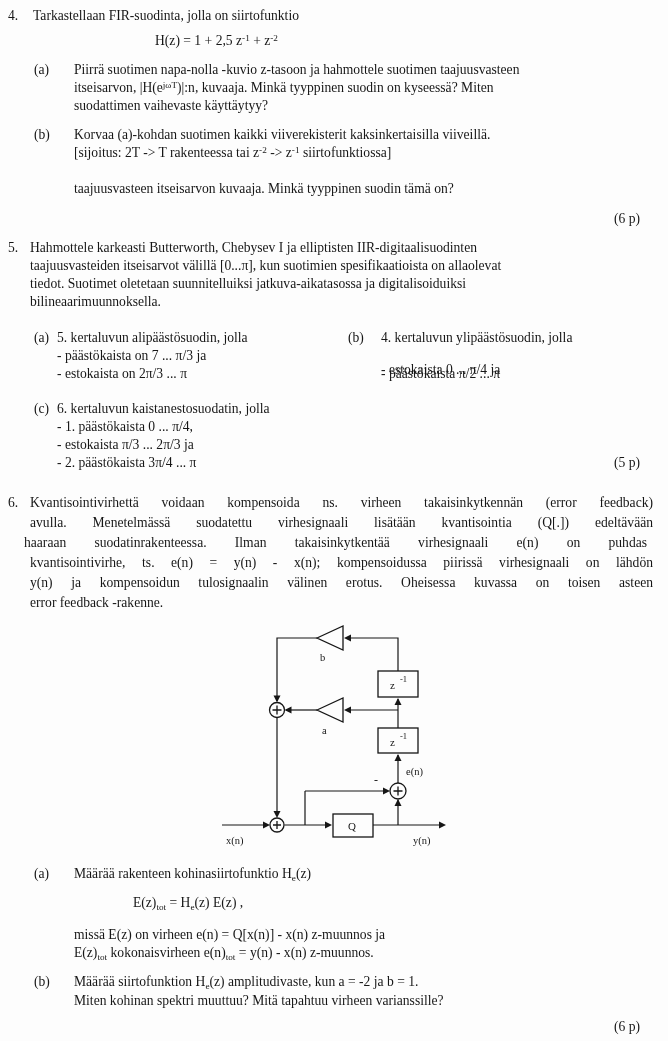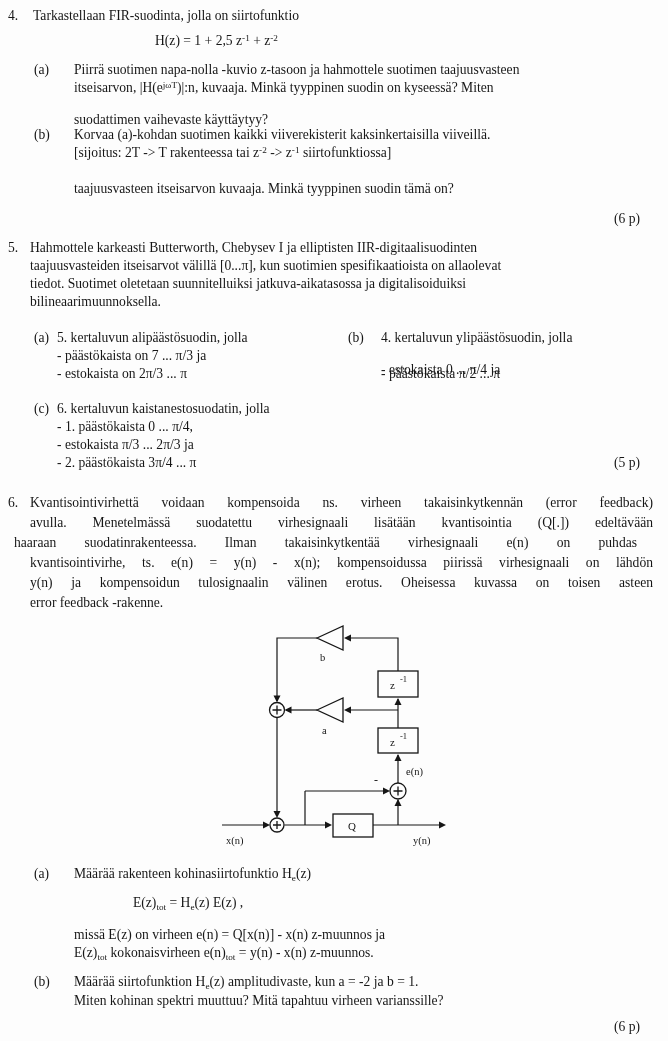--- a/index.html
+++ b/index.html
@@ -27,21 +27,21 @@
 
 <div class="page">
 
   <div class="ln" style="left:8px;top:8px">4.</div>
   <div class="ln" style="left:33px;top:8px">Tarkastellaan FIR-suodinta, jolla on siirtofunktio</div>
   <div class="ln" style="left:155px;top:33px">H(z) = 1 + 2,5 z<sup>-1</sup> + z<sup>-2</sup></div>
 
   <div class="ln" style="left:34px;top:62px">(a)</div>
   <div class="ln" style="left:74px;top:62px">Piirrä suotimen napa-nolla -kuvio z-tasoon ja hahmottele suotimen taajuusvasteen</div>
   <div class="ln" style="left:74px;top:80px">itseisarvon, |H(e<sup>jωT</sup>)|:n, kuvaaja. Minkä tyyppinen suodin on kyseessä? Miten</div>
-  <div class="ln" style="left:74px;top:112px">suodattimen vaihevaste käyttäytyy?</div>
+  <div class="ln" style="left:74px;top:98px">suodattimen vaihevaste käyttäytyy?</div>
 
   <div class="ln" style="left:34px;top:127px">(b)</div>
   <div class="ln" style="left:74px;top:127px">Korvaa (a)-kohdan suotimen kaikki viiverekisterit kaksinkertaisilla viiveillä.</div>
   <div class="ln" style="left:74px;top:145px">[sijoitus: 2T -&gt; T rakenteessa tai z<sup>-2</sup> -&gt; z<sup>-1</sup> siirtofunktiossa]</div>
   <div class="ln" style="left:74px;top:181px">taajuusvasteen itseisarvon kuvaaja. Minkä tyyppinen suodin tämä on?</div>
   <div class="ln pts" style="top:211px">(6 p)</div>
 
   <div class="ln" style="left:8px;top:240px">5.</div>
   <div class="ln" style="left:30px;top:240px">Hahmottele karkeasti Butterworth, Chebysev I ja elliptisten IIR-digitaalisuodinten</div>
   <div class="ln" style="left:30px;top:258px">taajuusvasteiden itseisarvot välillä [0...π], kun suotimien spesifikaatioista on allaolevat</div>
@@ -61,21 +61,21 @@
   <div class="ln" style="left:34px;top:401px">(c)</div>
   <div class="ln" style="left:57px;top:401px">6. kertaluvun kaistanestosuodatin, jolla</div>
   <div class="ln" style="left:57px;top:419px">- 1. päästökaista 0 ... π/4,</div>
   <div class="ln" style="left:57px;top:437px">- estokaista π/3 ... 2π/3 ja</div>
   <div class="ln" style="left:57px;top:455px">- 2. päästökaista 3π/4 ... π</div>
   <div class="ln pts" style="top:455px">(5 p)</div>
 
   <div class="ln" style="left:8px;top:495px">6.</div>
   <div class="ln just" style="left:30px;top:495px">Kvantisointivirhettä voidaan kompensoida ns. virheen takaisinkytkennän (error feedback)</div>
   <div class="ln just" style="left:30px;top:515px">avulla. Menetelmässä suodatettu virhesignaali lisätään kvantisointia (Q[.]) edeltävään</div>
-  <div class="ln just" style="left:14px;top:535px">haaraan suodatinrakenteessa. Ilman takaisinkytkentää virhesignaali e(n) on puhdas</div>
+  <div class="ln just" style="left:24px;top:535px">haaraan suodatinrakenteessa. Ilman takaisinkytkentää virhesignaali e(n) on puhdas</div>
   <div class="ln just" style="left:30px;top:555px">kvantisointivirhe, ts. e(n) = y(n) - x(n); kompensoidussa piirissä virhesignaali on lähdön</div>
   <div class="ln just" style="left:30px;top:575px">y(n) ja kompensoidun tulosignaalin välinen erotus. Oheisessa kuvassa on toisen asteen</div>
   <div class="ln" style="left:30px;top:595px">error feedback -rakenne.</div>
 
   <svg class="diagram" width="335" height="240" viewBox="0 0 335 240">
     <g stroke="#161616" stroke-width="1.3" fill="none">
 
       <polygon points="137,20 163,8 163,32" fill="#fdfdfd"></polygon>
       <polygon points="137,92 163,80 163,104" fill="#fdfdfd"></polygon>
 

